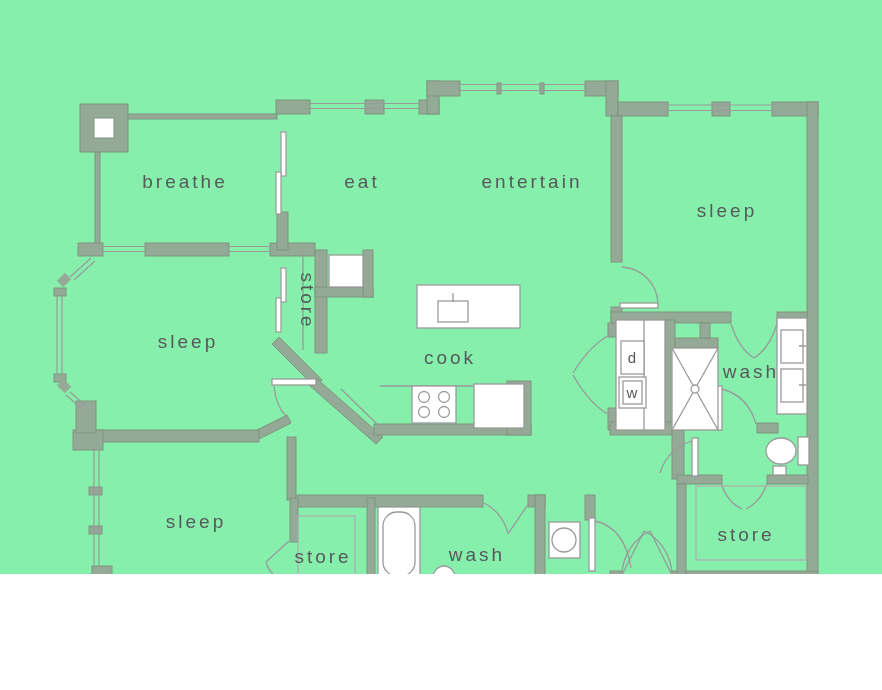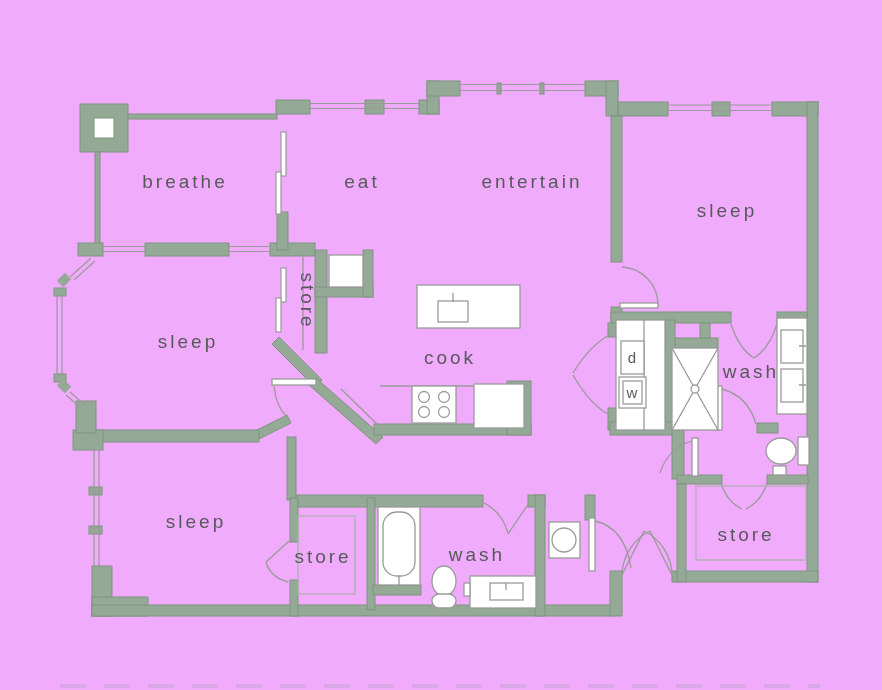--- a/index.html
+++ b/index.html
@@ -1,16 +1,16 @@
 <!DOCTYPE html>
 <html><head>
 <meta charset="utf-8">
 <style>
   html,body{margin:0;padding:0;background:#ffffff;}
-  .stage{position:relative;width:882px;height:690px;background:#f0abfc;overflow:hidden;
+  .stage{position:relative;width:882px;height:574px;background:#86efac;overflow:hidden;
          font-family:"Liberation Sans", sans-serif;}
   svg{display:block}
   .room-label{font-family:"Liberation Sans", sans-serif;font-size:19px;letter-spacing:3px;
               fill:#57595b;}
   .small-label{font-family:"Liberation Sans", sans-serif;font-size:15px;letter-spacing:0;
                fill:#57595b;}
   .smudge{position:absolute;left:60px;top:684px;width:760px;height:4px;opacity:.25;
           background:repeating-linear-gradient(90deg,#9aa0a6 0 26px,transparent 26px 44px);}
 </style>
 </head>

